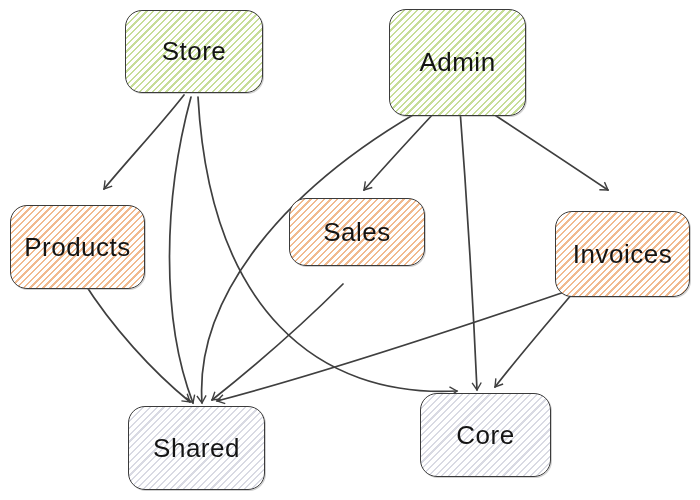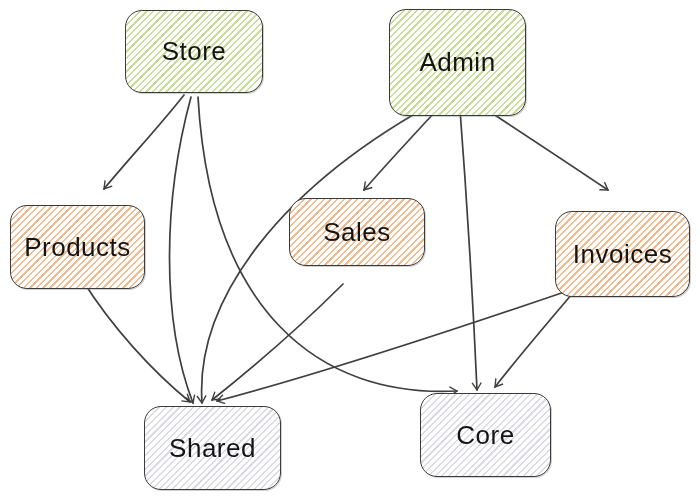--- a/index.html
+++ b/index.html
@@ -88,19 +88,19 @@
     </div>
     <div class="node hatch-orange" style="left: 10px; top: 205px; width: 135px; height: 84px;">
       <span class="node-label">Products</span>
     </div>
     <div class="node hatch-orange" style="left: 289px; top: 198px; width: 136px; height: 68px;">
       <span class="node-label">Sales</span>
     </div>
     <div class="node hatch-orange" style="left: 555px; top: 196px; width: 135px; height: 86px; margin-top: 15px;">
       <span class="node-label">Invoices</span>
     </div>
-    <div class="node hatch-gray" style="left: 144px; top: 406px; width: 137px; height: 84px;">
+    <div class="node hatch-gray" style="left: 128px; top: 406px; width: 137px; height: 84px;">
       <span class="node-label">Shared</span>
     </div>
     <div class="node hatch-gray" style="left: 420px; top: 393px; width: 131px; height: 84px;">
       <span class="node-label">Core</span>
     </div>
   </div>
 
 </body></html>

